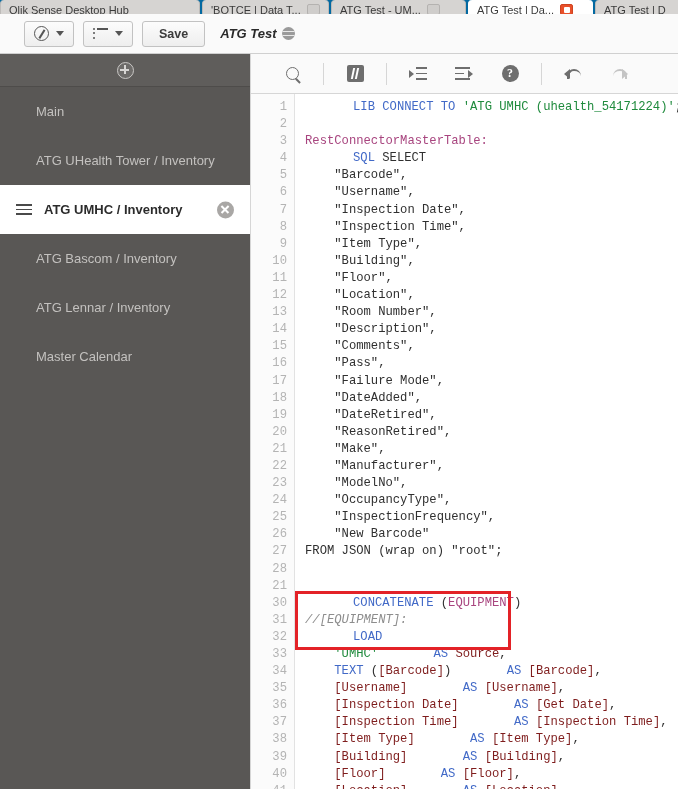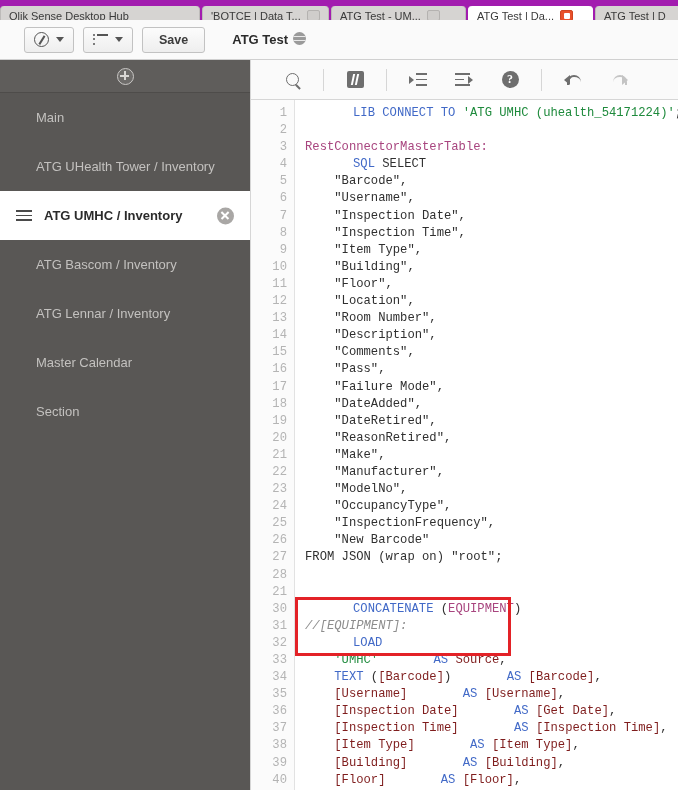--- a/index.html
+++ b/index.html
@@ -7,22 +7,22 @@
     width: 678px; height: 790px;
     overflow: hidden;
     background: #ffffff;
     font-family: "Liberation Sans", sans-serif;
     -webkit-font-smoothing: antialiased;
   }
 
   
   .tabstrip {
     position: relative;
-    height: 20px;
-    background: #a21caf;
+    height: 14px;
+    background: #0369a1;
     display: flex;
     align-items: flex-end;
     overflow: hidden;
   }
   .btab {
     position: relative;
     height: 14px;
     background: #d6d4d2;
     border-top-left-radius: 4px;
     border-top-right-radius: 4px;
@@ -125,23 +125,25 @@
     background: #555; border-radius: 50%;
   }
   .list-icon b:nth-of-type(1) { top: 0; }
   .list-icon b:nth-of-type(2) { top: 4.3px; }
   .list-icon b:nth-of-type(3) { top: 8.8px; }
   .save-btn { font-size: 12.5px; font-weight: bold; color: #3c3c3c; padding: 0 16px; }
   .app-title {
     font-size: 13px;
     font-weight: bold;
     color: #2b2b2b;
-    margin-left: 18px;
-    display: flex;
+    margin-left: 6px;
+    display: flex;
+    align-items: center;
     gap: 5px;
+    font-style: italic;
   }
   .globe {
     width: 13px; height: 13px;
     border-radius: 50%;
     background: #9a9a9a;
     position: relative;
     overflow: hidden;
   }
   .globe::before, .globe::after {
     content: ""; position: absolute; left: 0; right: 0;
@@ -468,23 +470,20 @@
           <span class="sb-close"></span>
         </div>
         <div class="sb-item">
           <span>ATG Bascom / Inventory</span>
         </div>
         <div class="sb-item">
           <span>ATG Lennar / Inventory</span>
         </div>
         <div class="sb-item">
           <span>Master Calendar</span>
-        </div>
-        <div class="sb-item">
-          <span>Section</span>
         </div>
       </div>
   </div>
 
   <div class="editor-pane">
     <div class="ed-toolbar">
       <div class="ed-btn">
         <span class="search-ico"></span>
       </div>
       <div class="ed-sep"></div>

